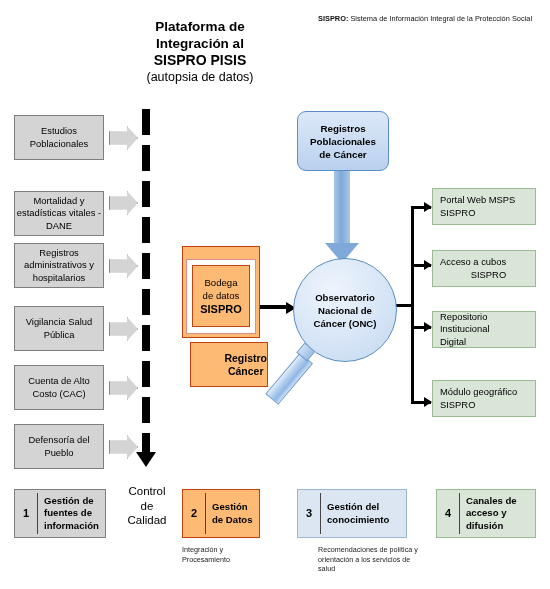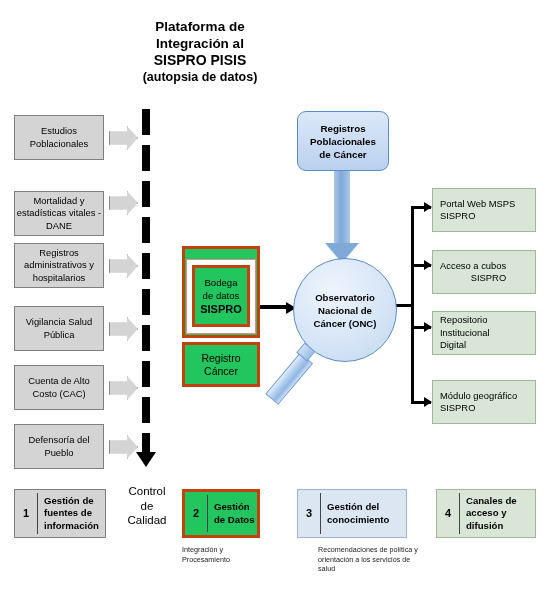--- a/index.html
+++ b/index.html
@@ -10,38 +10,38 @@
     -webkit-font-smoothing:antialiased;
   }
   .canvas{position:absolute;inset:0;width:550px;height:589px;}
 
   
   .title{
     position:absolute;left:85px;top:18px;width:230px;
     text-align:center;font-weight:bold;font-size:13.5px;line-height:17px;
   }
   .title .ln3{font-size:14px;}
-  .title .ln4{font-size:12.5px;font-weight:bold;}
+  .title .ln4{font-size:12.5px;font-weight:normal;}
 
   .legend{
     position:absolute;left:318px;top:14px;width:230px;
     font-size:7.4px;line-height:10px;color:#111;
   }
   .legend div{margin-bottom:9px;white-space:nowrap;}
   .legend b{font-weight:bold;}
 
   
   .box{
     position:absolute;box-sizing:border-box;
     display:flex;align-items:center;justify-content:center;
     text-align:center;font-size:9.4px;line-height:12.5px;
   }
   .gray{background:#d4d4d4;border:1px solid #7f7f7f;}
   .green{background:#d9e5d6;border:1px solid #9cbb95;}
-  .pink{background:#22c55e;border:3px solid #c2410c;}
+  .pink{background:#fdba74;border:1px solid #c2410c;}
 
   
   .src{left:14px;width:90px;height:45px;}
 
   
   .chev{
     position:absolute;left:109px;width:27px;height:22px;
     background:#d4d4d4;
     border:1px solid #8a8a8a;
     clip-path:polygon(0 22%, 62% 22%, 62% 0, 100% 50%, 62% 100%, 62% 78%, 0 78%);
@@ -64,21 +64,21 @@
   .pinkOuter{left:182px;top:246px;width:78px;height:92px;}
   .pinkInnerWhite{
     position:absolute;left:186px;top:259px;width:70px;height:75px;
     background:#ffffff;border:1px solid #d98f8f;box-sizing:border-box;
   }
   .pinkInner{
     left:192px;top:265px;width:58px;height:62px;
     font-size:9.6px;line-height:13.5px;
   }
   .pinkInner b{font-size:11px;}
-  .pinkReg{left:182px;top:342px;width:78px;height:45px;font-weight:normal;font-size:10.5px;}
+  .pinkReg{left:190px;top:342px;width:78px;height:45px;font-weight:bold;font-size:10.5px;justify-content:flex-end;}
 
   
   .bluetop{
     position:absolute;left:297px;top:111px;width:92px;height:60px;
     box-sizing:border-box;border-radius:9px;
     border:1.4px solid #5b8ec4;
     background:linear-gradient(to bottom,#dbe8f8 0%,#cadcf3 55%,#b9d0ee 100%);
     display:flex;align-items:center;justify-content:center;text-align:center;
     font-weight:bold;font-size:9.8px;line-height:13px;color:#000;
   }
@@ -117,21 +117,21 @@
 
   
   .ln{position:absolute;background:#000;}
   .ah-right{
     position:absolute;width:0;height:0;
     border-top:5px solid transparent;border-bottom:5px solid transparent;
     border-left:8px solid #000;
   }
 
   
-  .out{left:432px;width:104px;height:44px;}
+  .out{left:432px;width:104px;height:37px;}
 
   
   .lbox{
     position:absolute;top:489px;height:49px;box-sizing:border-box;
     display:flex;align-items:center;
     font-size:9.6px;line-height:12.5px;font-weight:bold;
   }
   .lbox .num{width:22px;text-align:center;font-weight:bold;font-size:11px;flex:none;}
   .lbox .sep{width:1px;align-self:stretch;background:#444;margin:3px 0;flex:none;}
   .lbox .lbl{padding-left:6px;text-align:left;}
@@ -145,20 +145,21 @@
 <div class="canvas">
 
   <div class="title">
     <div class="ln1">Plataforma de</div>
     <div class="ln2">Integración al</div>
     <div class="ln3">SISPRO PISIS</div>
     <div class="ln4">(autopsia de datos)</div>
   </div>
 
   <div class="legend">
+    <div><b>SISPRO:</b><span> Sistema de Información Integral de la Protección Social</span></div>
   </div>
 
   <div class="box gray src" style="top:115px">
       <span>Estudios Poblacionales</span>
     </div>
   <div class="box gray src" style="top:191px">
       <span>Mortalidad y estadísticas vitales -DANE</span>
     </div>
   <div class="box gray src" style="top:243px">
       <span>Registros administrativos y hospitalarios</span>

